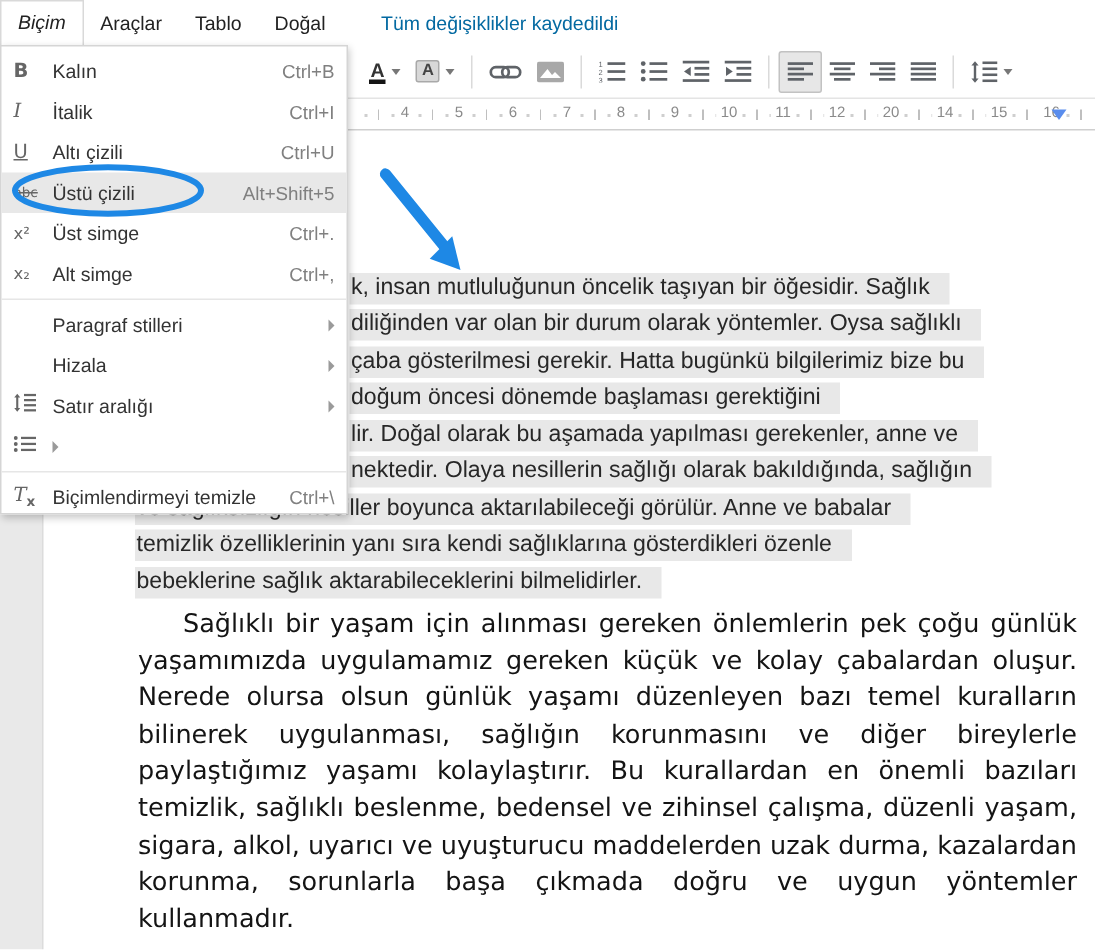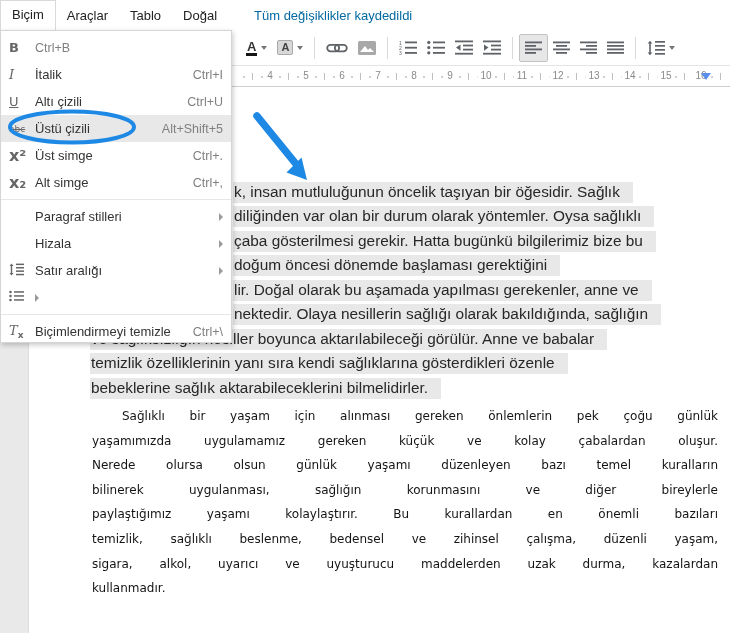--- a/index.html
+++ b/index.html
@@ -3,21 +3,21 @@
 <meta charset="utf-8">
 <style>
   html,body{margin:0;padding:0;}
   .screen{position:relative;width:730px;height:633px;overflow:hidden;background:#fff;
           font-family:"Liberation Sans",sans-serif;}
 
   
   .topbar{position:absolute;left:0;top:0;width:730px;height:30px;background:#fff;
           display:flex;align-items:center;font-size:13px;color:#222;z-index:30;}
   .mb-item{padding:11px 11px;cursor:default;}
-  .mb-item.open{background:#fff;border:1px solid #d9d9d9;border-bottom:none;padding:6px 11px 8px 11px;}
+  .mb-item.open{background:#fff;border:1px solid #d9d9d9;border-bottom:none;padding:6px 11px 8px 11px;font-style:italic;}
   .mb-status{margin-left:26px;color:#0369a1;}
 
   
   .toolbar{position:absolute;left:0;top:30px;width:730px;height:36px;background:#fff;
            display:flex;align-items:center;padding-left:241px;box-sizing:border-box;
            border-bottom:1px solid #e4e4e4;z-index:10;}
   .tbtn{display:flex;align-items:flex-end;justify-content:center;height:26px;padding:0 5px;gap:3px;align-items:center;}
   .tdiv{width:1px;height:22px;background:#dadada;margin:0 6px;}
   .caret{width:0;height:0;border-left:3.5px solid transparent;border-right:3.5px solid transparent;
          border-top:4px solid #777;margin-left:1px;}
@@ -44,37 +44,37 @@
 
   
   .gutter{position:absolute;left:0;top:87px;width:28px;height:546px;background:#e9e9e9;}
   .page{position:absolute;left:28px;top:87px;width:702px;height:546px;background:#fff;
         border-left:1px solid #dcdcdc;box-sizing:border-box;}
 
   
   .dl{position:absolute;height:24px;font-size:15.4px;line-height:21px;color:#272727;white-space:nowrap;}
   .sel{background:#e8e8e8;padding:1px 13px 3px 1px;}
   .p2{position:absolute;left:92px;top:404px;width:626px;color:#141414;
-      font-family:"DejaVu Sans",sans-serif;font-size:12px;}
+      font-family:"DejaVu Sans",sans-serif;font-size:17px;}
   .p2 .jl{text-align:justify;text-align-last:justify;line-height:24.6px;height:24.6px;overflow:hidden;}
   .p2 .jl.indent{text-indent:30px;}
   .p2 .jl.last{text-align-last:left;}
 
   
   .menu{position:absolute;left:0;top:30px;width:232px;height:313px;background:#fff;
         border:1px solid #d5d5d5;box-sizing:border-box;box-shadow:1px 2px 5px rgba(0,0,0,.22);
         z-index:50;padding-top:3px;}
   .mrow{display:flex;align-items:center;height:27px;padding:0 8px 0 8px;font-size:13px;color:#333;}
   .mrow.hl{background:#e8e8e8;}
   .mico{width:26px;flex:none;color:#666;font-family:"DejaVu Sans",sans-serif;font-size:13px;text-align:left;}
   .ico-b{font-weight:bold;}
   .ico-i{font-style:italic;font-family:"DejaVu Serif",serif;}
   .ico-u{text-decoration:underline;}
   .ico-st{font-size:9px;text-decoration:line-through;letter-spacing:0;}
-  .ico-sup,.ico-sub{font-size:16px;font-weight:bold;}
+  .ico-sup,.ico-sub{font-size:11px;}
   .mlab{flex:1;}
   .msc{color:#808080;font-size:12.5px;}
   .marr{width:0;height:0;border-top:4px solid transparent;border-bottom:4px solid transparent;
         border-left:4.5px solid #9a9a9a;}
   .mdiv{border-top:1px solid #e6e6e6;margin:3px 0;}
   .mi-clear i{font-family:"DejaVu Serif",serif;font-style:italic;font-size:13px;}
   .mi-clear b{font-size:9px;vertical-align:-3px;font-weight:700;}
 
   
   .ann{position:absolute;pointer-events:none;}
@@ -206,21 +206,21 @@
     <div class="rdots"></div>
     <span class="rnum" style="left:270px">4</span>
     <span class="rnum" style="left:306px">5</span>
     <span class="rnum" style="left:342px">6</span>
     <span class="rnum" style="left:378px">7</span>
     <span class="rnum" style="left:414px">8</span>
     <span class="rnum" style="left:450px">9</span>
     <span class="rnum" style="left:486px">10</span>
     <span class="rnum" style="left:522px">11</span>
     <span class="rnum" style="left:558px">12</span>
-    <span class="rnum" style="left:594px">13</span>
+    <span class="rnum" style="left:594px">20</span>
     <span class="rnum" style="left:630px">14</span>
     <span class="rnum" style="left:666px">15</span>
     <span class="rnum" style="left:701px">16</span>
     <span class="rmarker"></span>
   </div>
 
   <div class="gutter"></div>
   <div class="page"></div>
 
   <div>
@@ -236,31 +236,33 @@
   </div>
 
   <div class="p2">
     <div class="jl indent">Sağlıklı bir yaşam için alınması gereken önlemlerin pek çoğu günlük</div>
     <div class="jl">yaşamımızda uygulamamız gereken küçük ve kolay çabalardan oluşur.</div>
     <div class="jl">Nerede olursa olsun günlük yaşamı düzenleyen bazı temel kuralların</div>
     <div class="jl">bilinerek uygulanması, sağlığın korunmasını ve diğer bireylerle</div>
     <div class="jl">paylaştığımız yaşamı kolaylaştırır. Bu kurallardan en önemli bazıları</div>
     <div class="jl">temizlik, sağlıklı beslenme, bedensel ve zihinsel çalışma, düzenli yaşam,</div>
     <div class="jl">sigara, alkol, uyarıcı ve uyuşturucu maddelerden uzak durma, kazalardan</div>
+    <div class="jl">korunma, sorunlarla başa çıkmada doğru ve uygun yöntemler</div>
     <div class="jl last">kullanmadır.</div>
   </div>
 
   <svg class="ann" style="left:240px;top:103px;z-index:40" width="85" height="88" viewBox="0 0 85 88">
     <path d="M17 13 L56 61" stroke="#1e88e5" stroke-width="7.5" stroke-linecap="round"></path>
     <path d="M67 77 L46.5 69.5 L61.5 54.5 Z" fill="#1e88e5"></path>
   </svg>
 
   <div class="menu">
     <div class="mrow">
       <span class="mico ico-b">B</span>
+      <span class="mlab">Kalın</span>
       <span class="msc">Ctrl+B</span>
     </div>
     <div class="mrow">
       <span class="mico ico-i">I</span>
       <span class="mlab">İtalik</span>
       <span class="msc">Ctrl+I</span>
     </div>
     <div class="mrow">
       <span class="mico ico-u">U</span>
       <span class="mlab">Altı çizili</span>

